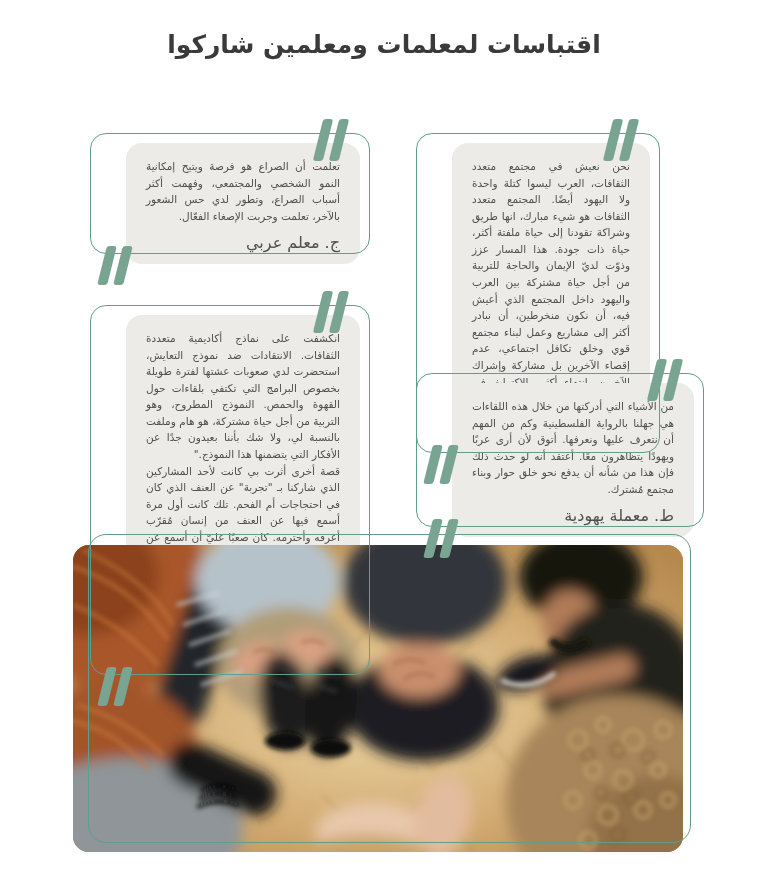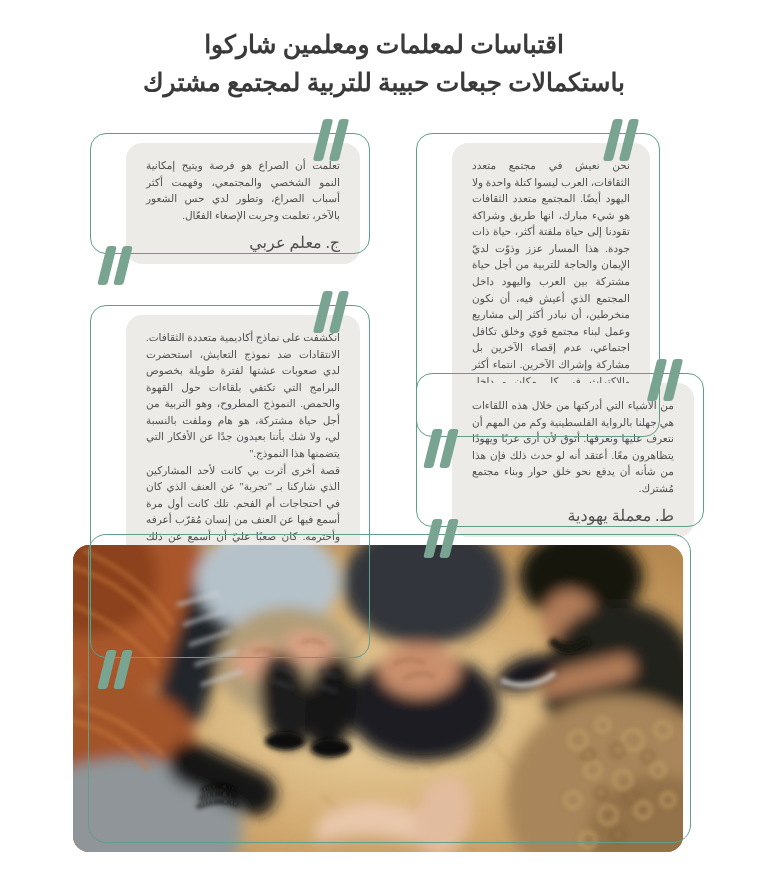--- a/index.html
+++ b/index.html
@@ -1,20 +1,20 @@
 <!DOCTYPE html>
 <html lang="ar"><head>
 <meta charset="utf-8">
 <style>
   * { margin:0; padding:0; box-sizing:border-box; }
   html,body { background:#ffffff; }
   body { font-family:"DejaVu Sans", sans-serif; }
   .page {
     position:relative; width:768px; height:891px; margin:0 auto;
-    background:#ffffff; overflow:hidden; direction:rtl;font-family:Liberation Serif, serif;
+    background:#ffffff; overflow:hidden; direction:rtl;
   }
   
   .title-wrap { position:absolute; top:26px; left:0; right:0; text-align:center; }
   .title-wrap h1 {
     font-size:25px; font-weight:700; color:#3a3a3a; line-height:1.5;
     letter-spacing:0;
   }
   
   .card { position:absolute; direction:rtl;padding-left:46px; }
   .card-fill {
@@ -56,21 +56,21 @@
     border-radius:16px; overflow:hidden; z-index:1; background:#c9a369;
   }
   .photo svg { display:block; width:100%; height:100%; }
 </style>
 </head>
 <body>
 
 <div class="page">
 
   <header class="title-wrap">
-    <h1><span>اقتباسات لمعلمات ومعلمين شاركوا</span><br><span>باستكمالات جبعات حبيبة للتربية لمجتمع مشترك</span></h1>
+    <h1><span>اقتباسات لمعلمات ومعلمين شاركوا</span><br></h1>
   </header>
 
   <section class="card" id="card-tr">
     <div class="card-outline"></div>
     <div class="card-fill">
       <p class="q-text">نحن نعيش في مجتمع متعدد الثقافات، العرب ليسوا كتلة واحدة ولا اليهود أيضًا. المجتمع متعدد الثقافات هو شيء مبارك، انها طريق وشراكة تقودنا إلى حياة ملفتة أكثر، حياة ذات جودة. هذا المسار عزز وذوّت لديّ الإيمان والحاجة للتربية من أجل حياة مشتركة بين العرب واليهود داخل المجتمع الذي أعيش فيه، أن نكون منخرطين، أن نبادر أكثر إلى مشاريع وعمل لبناء مجتمع قوي وخلق تكافل اجتماعي، عدم إقصاء الآخرين بل مشاركة وإشراك الآخرين. انتماء أكثر والاكتراث في كل مكان - داخل العائلة، في المجتمع وفي المدرسة.</p>
       <p class="q-attr">ل. بأننا عربية</p>
     </div>
     <div class="qm qm-top">
         <i></i>

